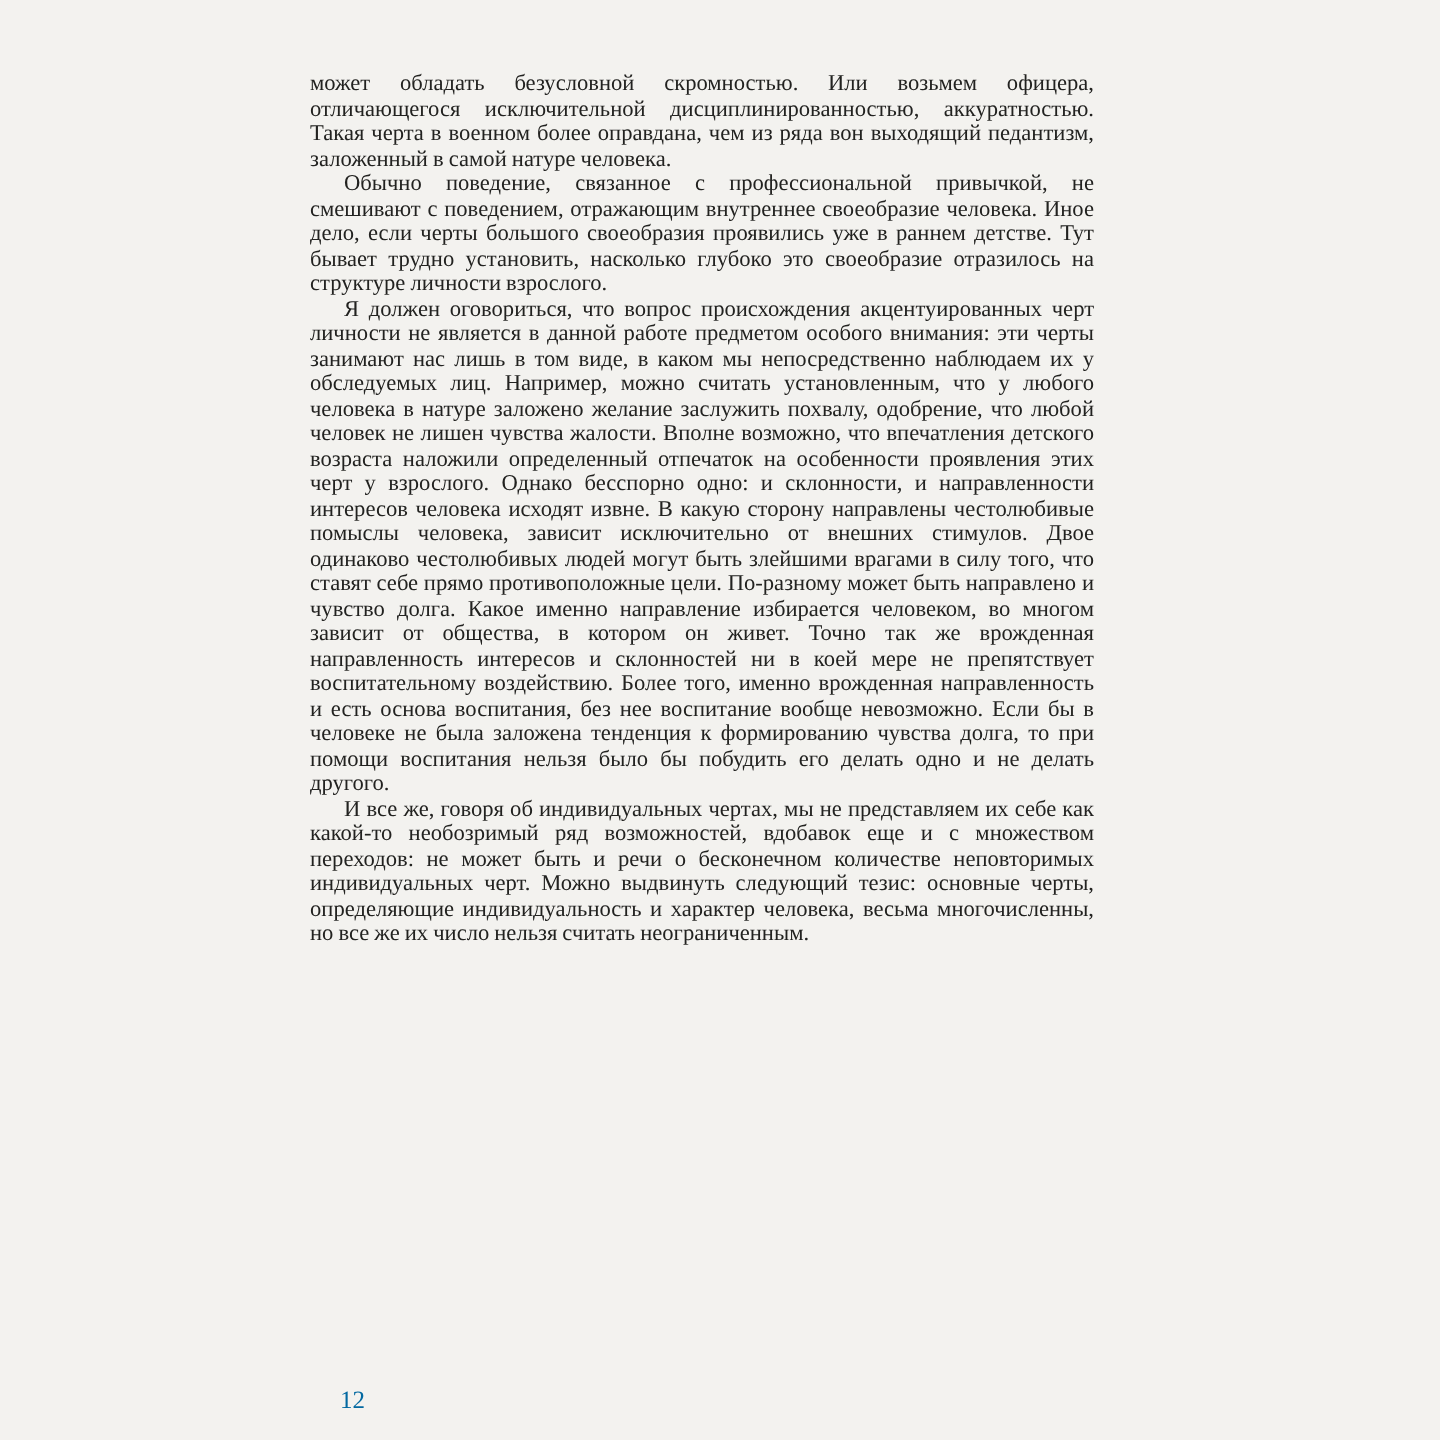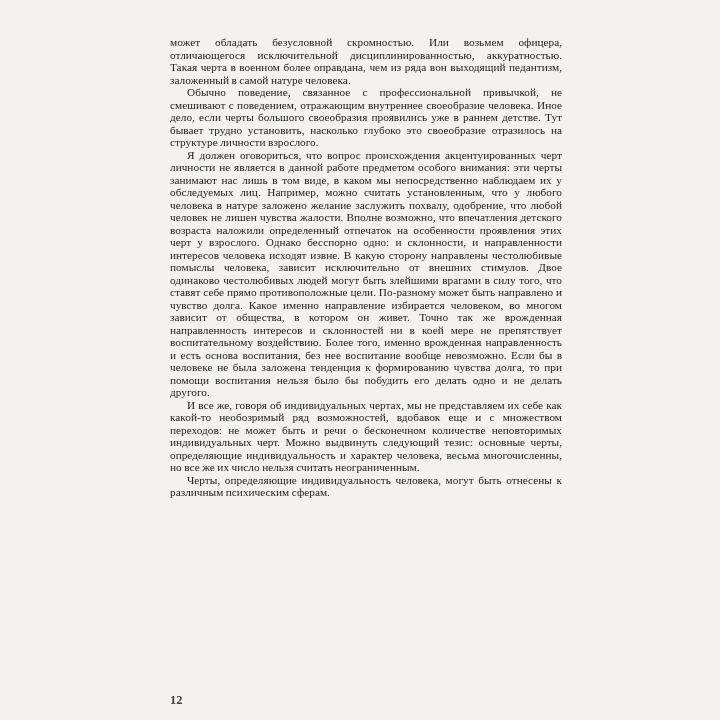--- a/index.html
+++ b/index.html
@@ -14,21 +14,21 @@
     position: relative;
     overflow: hidden;
   }
   .page {
     position: absolute;
     inset: 0;
     background: #f3f2ef;
   }
   .text-block {
     position: absolute;
-    left: 170px;
+    left: 155px;
     top: 36px;
     width: 392px;
     color: #222220;
     font-size: 11.3px;
     line-height: 12.5px;
     text-rendering: optimizeLegibility;
   }
   .text-block p {
     margin: 0;
     text-align: justify;
@@ -37,30 +37,28 @@
     -webkit-hyphens: auto;
     word-spacing: -0.3px;
   }
   .text-block p.continuation {
     text-indent: 0;
   }
   .page-number {
     position: absolute;
     left: 170px;
     top: 693px;
-    color: #404040;
+    color: #0369a1;
     font-size: 12.5px;
-    font-weight: bold;
   }
 </style>
 </head>
 <body>
 
 <div class="page">
   <div class="text-block">
     <p class="continuation">может обладать безусловной скромностью. Или возьмем офицера, отличающегося исключительной дисциплинированностью, аккуратностью. Такая черта в военном более оправдана, чем из ряда вон выходящий педантизм, заложенный в самой натуре человека.</p>
     <p>Обычно поведение, связанное с профессиональной привычкой, не смешивают с поведением, отражающим внутреннее своеобразие человека. Иное дело, если черты большого своеобразия проявились уже в раннем детстве. Тут бывает трудно установить, насколько глубоко это своеобразие отразилось на структуре личности взрослого.</p>
     <p>Я должен оговориться, что вопрос происхождения акцентуированных черт личности не является в данной работе предметом особого внимания: эти черты занимают нас лишь в том виде, в каком мы непосредственно наблюдаем их у обследуемых лиц. Например, можно считать установленным, что у любого человека в натуре заложено желание заслужить похвалу, одобрение, что любой человек не лишен чувства жалости. Вполне возможно, что впечатления детского возраста наложили определенный отпечаток на особенности проявления этих черт у взрослого. Однако бесспорно одно: и склонности, и направленности интересов человека исходят извне. В какую сторону направлены честолюбивые помыслы человека, зависит исключительно от внешних стимулов. Двое одинаково честолюбивых людей могут быть злейшими врагами в силу того, что ставят себе прямо противоположные цели. По-разному может быть направлено и чувство долга. Какое именно направление избирается человеком, во многом зависит от общества, в котором он живет. Точно так же врожденная направленность интересов и склонностей ни в коей мере не препятствует воспитательному воздействию. Более того, именно врожденная направленность и есть основа воспитания, без нее воспитание вообще невозможно. Если бы в человеке не была заложена тенденция к формированию чувства долга, то при помощи воспитания нельзя было бы побудить его делать одно и не делать другого.</p>
     <p>И все же, говоря об индивидуальных чертах, мы не представляем их себе как какой-то необозримый ряд возможностей, вдобавок еще и с множеством переходов: не может быть и речи о бесконечном количестве неповторимых индивидуальных черт. Можно выдвинуть следующий тезис: основные черты, определяющие индивидуальность и характер человека, весьма многочисленны, но все же их число нельзя считать неограниченным.</p>
-    <p>Черты, определяющие индивидуальность человека, могут быть отнесены к различным психическим сферам.</p>
   </div>
   <div class="page-number">12</div>
 </div>
 
 </body></html>

